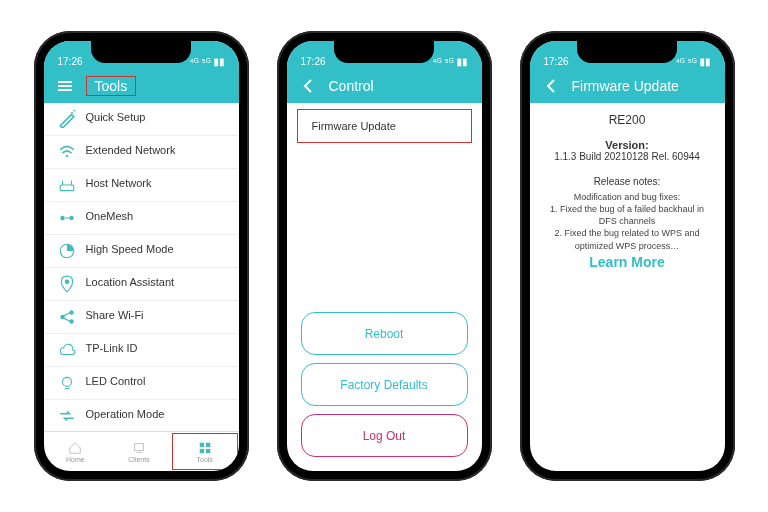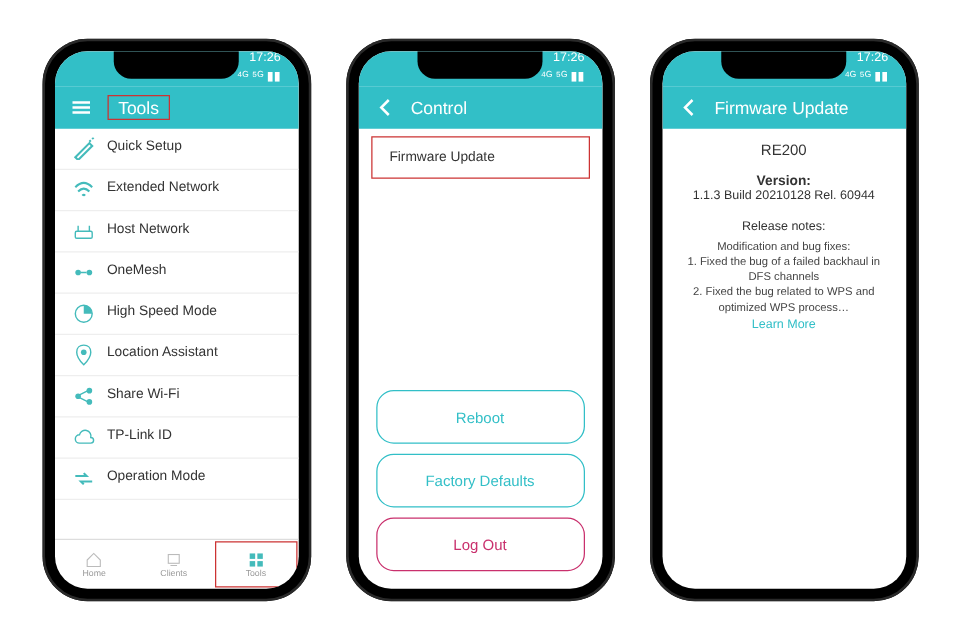--- a/index.html
+++ b/index.html
@@ -41,21 +41,20 @@
   }
   .statusbar {
     height: 28px;
     background: #32bfc7;
     display: flex;
     align-items: flex-end;
     justify-content: space-between;
     padding: 0 14px 2px;
     font-size: 10px;
     color: #fff;
-    flex-direction: column;
   }
   .header {
     height: 34px;
     background: #32bfc7;
     display: flex;
     align-items: center;
     padding: 0 12px;
     color: #fff;
     font-size: 14px;
   }
@@ -140,21 +139,21 @@
     color: #fff;
     border: none;
   }
   .pill-btn.solid.boxed { outline: 1px solid #c33; outline-offset: -6px; }
   .fw-body { flex: 1; padding: 10px 14px; font-size: 10px; color: #333; text-align: center; }
   .fw-body .device { font-size: 12px; margin-bottom: 12px; }
   .fw-body .ver-label { font-weight: 600; font-size: 11px; }
   .fw-body .ver { font-size: 10px; margin-bottom: 14px; }
   .fw-body .notes-label { font-size: 10px; margin-bottom: 4px; }
   .fw-body .notes { font-size: 9px; line-height: 1.35; color: #444; }
-  .fw-body .learn { color: #32bfc7; font-size: 10px; margin-top: 2px; }
+  .fw-body .learn { color: #32bfc7; font-size: 14px; margin-top: 2px; font-weight: bold; }
   .bottom-pad { height: 10px; }
 </style>
 </head>
 <body>
 
 <div class="phone">
   <div class="phone-inner">
     <div class="notch"></div>
     <div class="statusbar">
       <span>17:26</span>
@@ -233,20 +232,29 @@
             </span>
           <span>Share Wi-Fi</span>
         </div>
         <div class="list-item">
           <span class="icon-slot">
               <svg viewBox="0 0 16 16">
                 <path d="M5 12 A3 3 0 0 1 5 6 A4 4 0 0 1 13 8 A2 2 0 0 1 13 12 Z" stroke="#4bb" fill="none"></path>
               </svg>
             </span>
           <span>TP-Link ID</span>
+        </div>
+        <div class="list-item">
+          <span class="icon-slot">
+              <svg viewBox="0 0 16 16">
+                <circle cx="8" cy="7" r="4" stroke="#4bb" fill="none"></circle>
+                <path d="M6 13 H10" stroke="#4bb"></path>
+              </svg>
+            </span>
+          <span>LED Control</span>
         </div>
         <div class="list-item">
           <span class="icon-slot">
               <svg viewBox="0 0 16 16">
                 <path d="M2 6 H10 L8 4 M14 10 H6 L8 12" stroke="#4bb" fill="none" stroke-width="1.5"></path>
               </svg>
             </span>
           <span>Operation Mode</span>
         </div>
 

